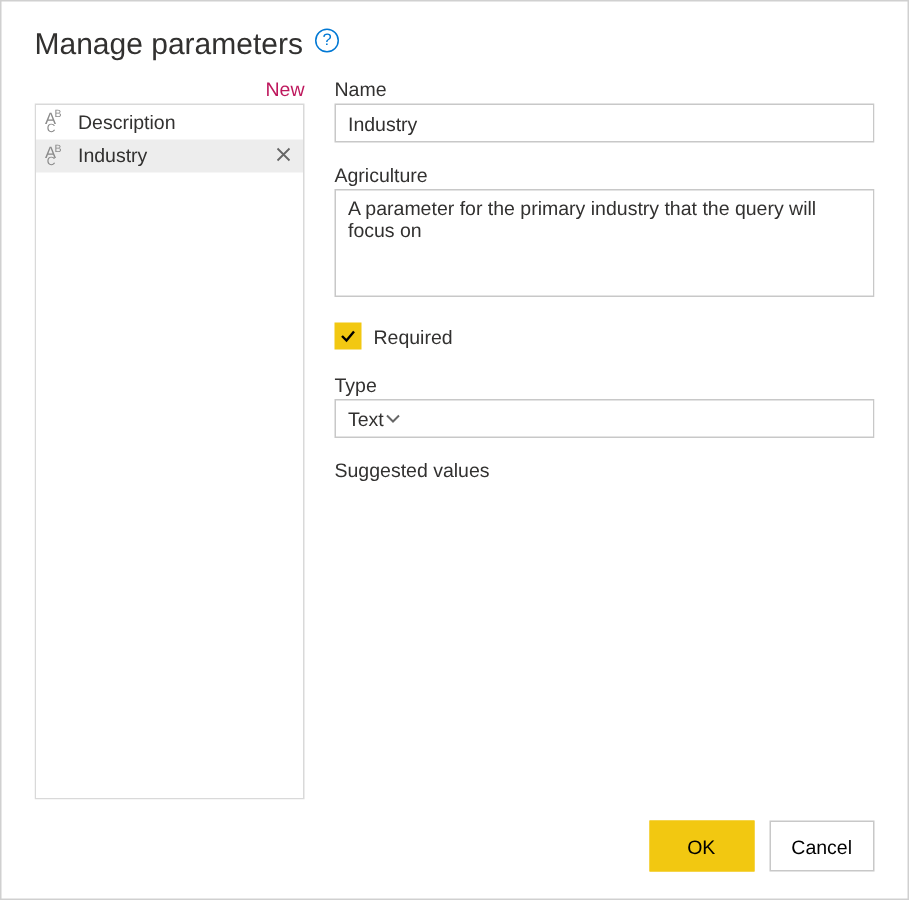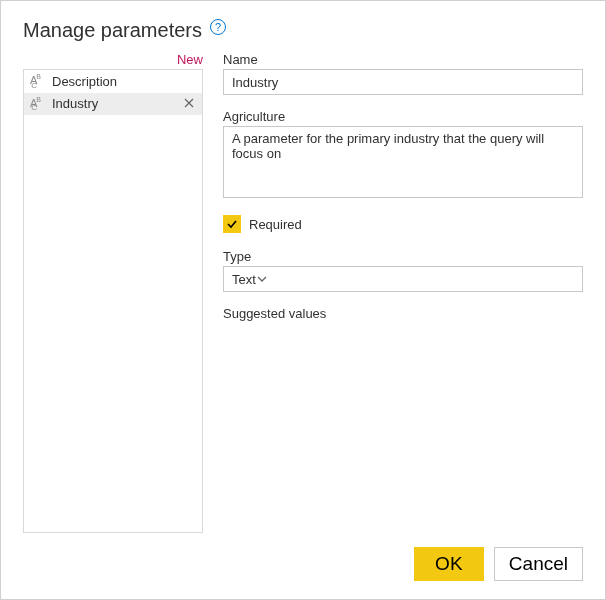--- a/index.html
+++ b/index.html
@@ -66,21 +66,21 @@
     display: inline-flex; align-items: center; justify-content: center;
     cursor: pointer;
   }
   .cb svg { width: 12px; height: 12px; }
   .footer {
     display: flex; justify-content: flex-end; gap: 10px;
     padding-top: 14px;
   }
   .btn {
     min-width: 70px; height: 30px; border: 1px solid #c8c8c8;
-    background: #fff; font-family: inherit; font-size: 19px;
+    background: #fff; font-family: inherit; font-size: 13px;
     display: inline-flex; align-items: center; justify-content: center;
     cursor: pointer; padding: 16px 14px;
   }
   .btn.primary { background: #f2c811; border-color: #f2c811; color: #000; }
 </style>
 </head>
 <body>
 
 <div class="dialog">
   <div class="title-row">

